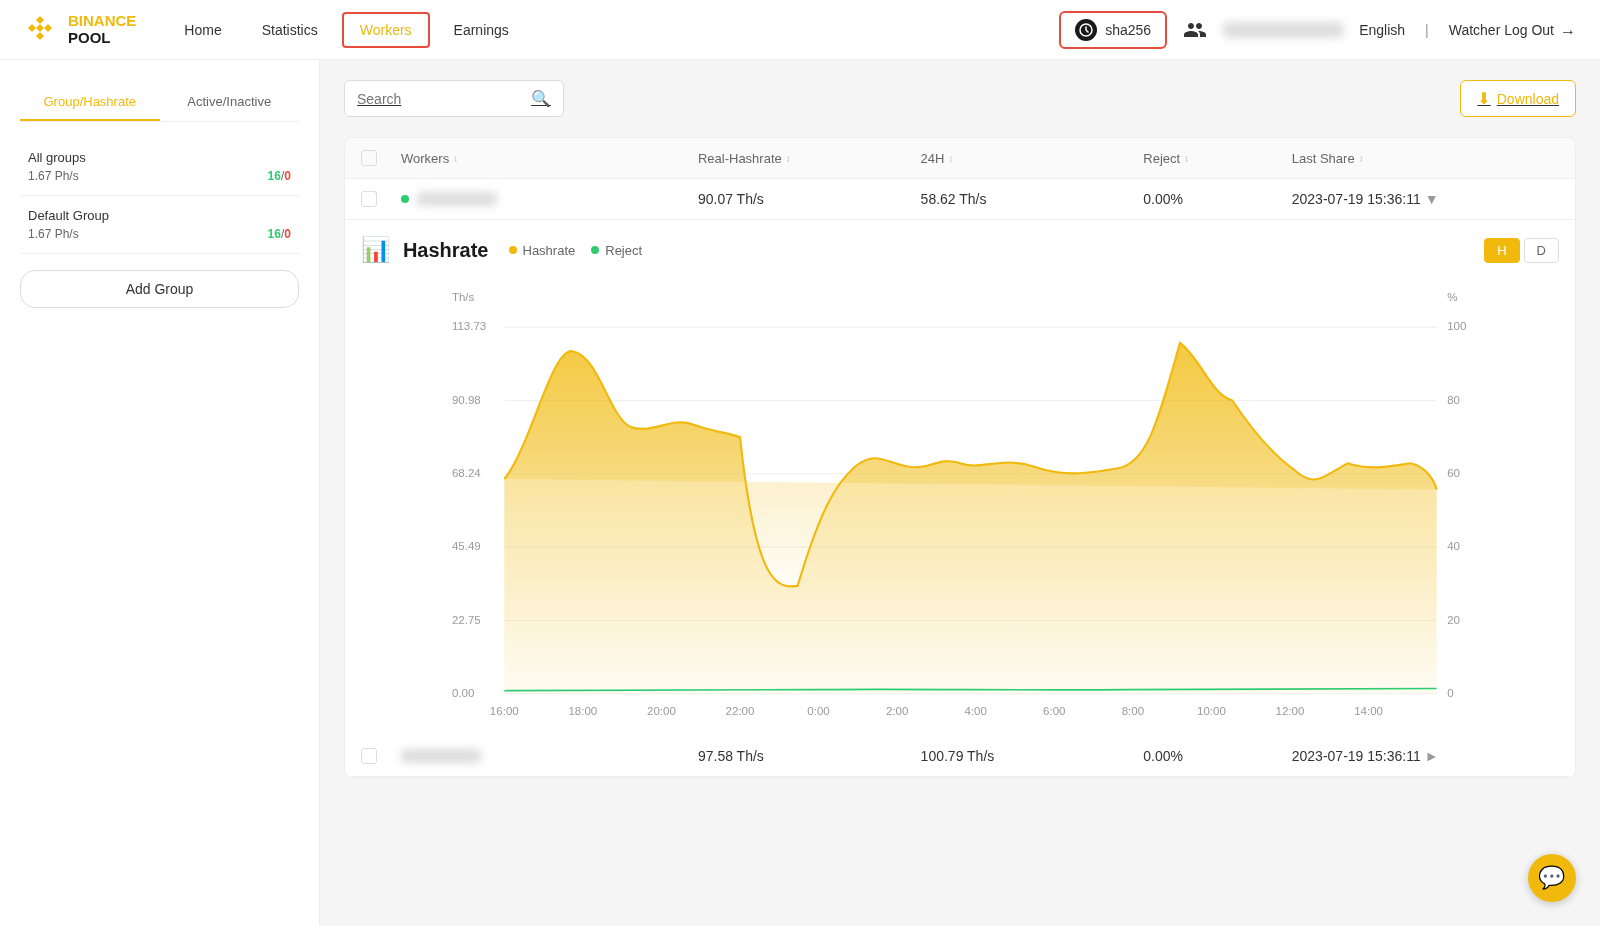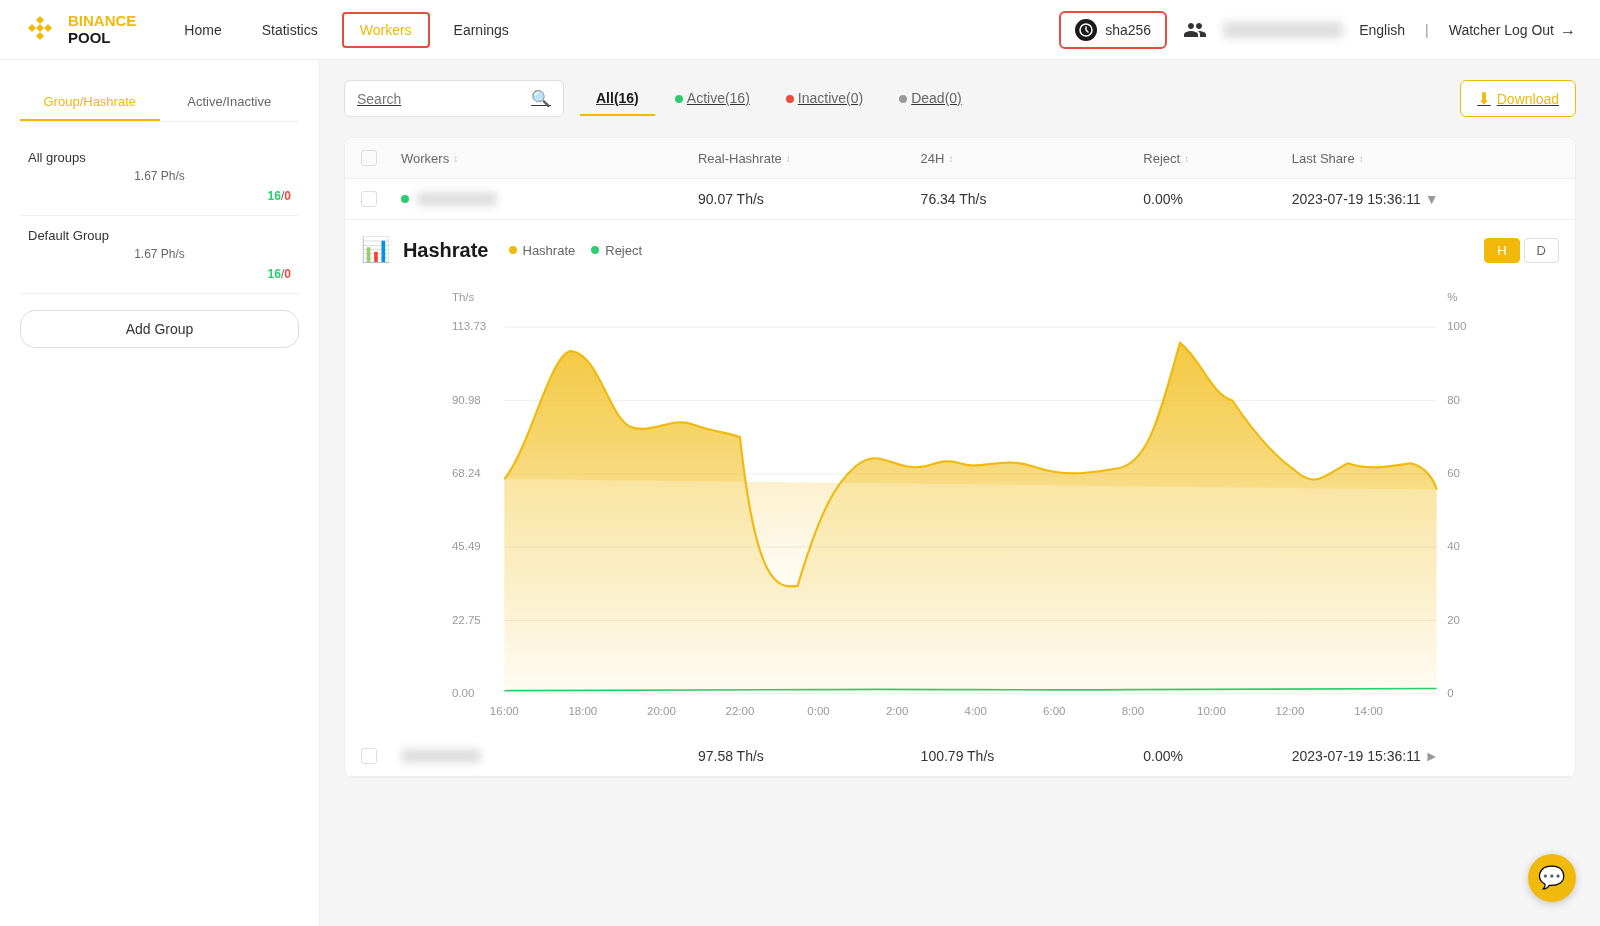--- a/index.html
+++ b/index.html
@@ -26,21 +26,21 @@
     .logout-icon { font-size: 16px; }
 
     
     .page-wrapper { display: flex; padding-top: 60px; min-height: 100vh; }
     .sidebar { width: 320px; min-width: 320px; background: #fff; border-right: 1px solid #eee; padding: 24px 20px; min-height: calc(100vh - 60px); }
     .sidebar-tabs { display: flex; gap: 0; border-bottom: 1px solid #eee; margin-bottom: 16px; }
     .sidebar-tab { flex: 1; text-align: center; padding: 10px 0; font-size: 13px; color: #666; cursor: pointer; border-bottom: 2px solid transparent; }
     .sidebar-tab.active { color: #F0B90B; border-bottom: 2px solid #F0B90B; }
     .group-item { padding: 12px 8px; border-bottom: 1px solid #f0f0f0; }
     .group-name { font-size: 13px; color: #333; margin-bottom: 4px; }
-    .group-hashrate { font-size: 12px; color: #666; display: flex; align-items: center; gap: 6px; flex-direction: column; }
+    .group-hashrate { font-size: 12px; color: #666; display: flex; align-items: flex-end; gap: 6px; }
     .group-counts { margin-left: auto; }
     .count-active { color: #2ecc71; font-weight: 600; }
     .count-inactive { color: #e74c3c; font-weight: 600; }
     .add-group-btn { width: 100%; margin-top: 16px; padding: 10px; text-align: center; background: #fff; border: 1px solid #ddd; border-radius: 15px; cursor: pointer; color: #333; font-size: 14px; }
 
     
     .main { flex: 1; padding: 20px 24px; }
     .filter-bar { display: flex; align-items: center; gap: 16px; margin-bottom: 20px; text-decoration: underline; }
     .search-box { display: flex; align-items: center; gap: 8px; border: 1px solid #ddd; border-radius: 6px; padding: 8px 12px; background: #fff; width: 220px; }
     .search-box input { border: none; outline: none; font-size: 14px; color: #333; width: 100%; background: transparent; }
@@ -173,32 +173,20 @@
   </aside>
 
   <main class="main">
 
     <div class="filter-bar">
       <div class="search-box">
         <input type="text" placeholder="Search" style="">
         <span class="search-icon">🔍</span>
       </div>
 
-      <div class="filter-tabs">
-        <div class="filter-tab active">All(16)</div>
-        <div class="filter-tab">
-          <span class="filter-dot dot-active"></span><span>Active(16)</span>
-        </div>
-        <div class="filter-tab">
-          <span class="filter-dot dot-inactive"></span><span>Inactive(0)</span>
-        </div>
-        <div class="filter-tab">
-          <span class="filter-dot dot-dead"></span><span>Dead(0)</span>
-        </div>
-      </div>
 
       <button class="download-btn">
         <span class="download-icon">⬇</span>
         <span>Download</span>
       </button>
     </div>
 
     <div class="workers-table">
       <div class="table-header">
         <div>
@@ -228,21 +216,21 @@
 
       <div class="table-row">
         <div>
             <div class="checkbox"></div>
           </div>
         <div class="worker-name-cell">
           <span class="worker-online-dot"></span>
           <div class="worker-name-blur"></div>
         </div>
         <div>90.07 Th/s</div>
-        <div>76.34 Th/s</div>
+        <div>58.62 Th/s</div>
         <div>0.00%</div>
         <div class="last-share-cell">
           <span>2023-07-19 15:36:11</span>
           <span style="cursor:pointer;color:#999;">▼</span>
         </div>
       </div>
 
       <div class="chart-container">
         <div class="chart-header">
           <span class="chart-icon">📊</span>

